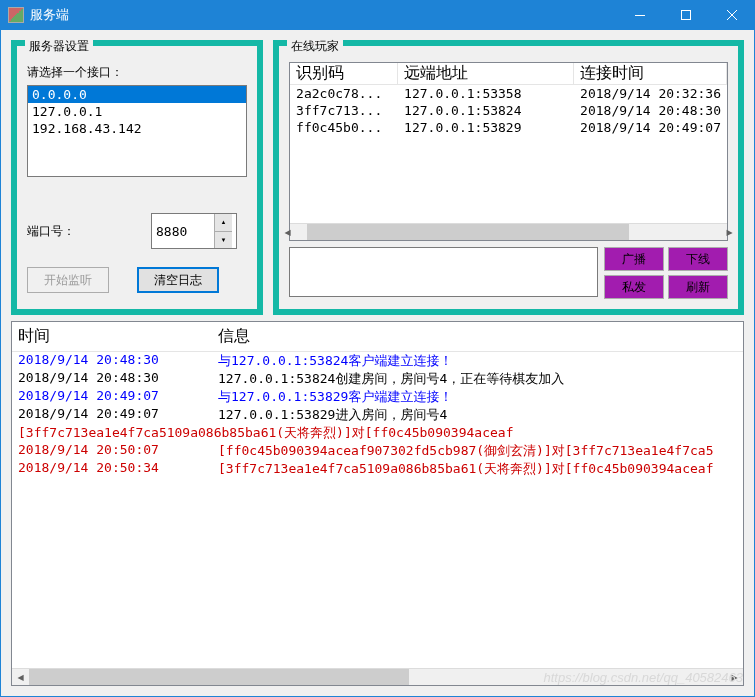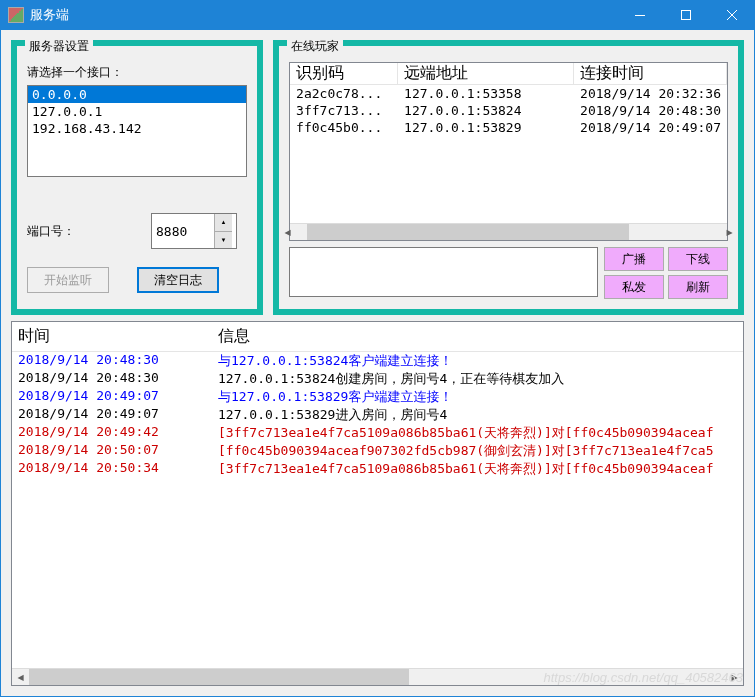--- a/index.html
+++ b/index.html
@@ -28,21 +28,21 @@
 
 .port-row { display: flex; align-items: center; margin-top: 36px; gap: 24px; }
 .port-label { width: 100px; }
 .spinner { display: flex; width: 86px; height: 36px; border: 1px solid #7a7a7a; background: #fff; }
 .spinner input { border: none; width: 62px; padding: 0 4px; font-family: Consolas, monospace; font-size: 13px; outline: none; }
 .spinner-btns { display: flex; flex-direction: column; width: 18px; border-left: 1px solid #acacac; }
 .spinner-btn { flex: 1; font-size: 6px; display: flex; align-items: center; justify-content: center; background: #e5e5e5; border-bottom: 1px solid #acacac; }
 .spinner-btn:last-child { border-bottom: none; }
 
 .btn-row { display: flex; gap: 28px; margin-top: 18px; }
-.btn { width: 82px; height: 26px; border: 1px solid #acacac; background: #f0abfc; font-size: 12px; font-family: inherit; cursor: pointer; }
+.btn { width: 82px; height: 26px; border: 1px solid #acacac; background: #a21caf; font-size: 12px; font-family: inherit; cursor: pointer; }
 .btn:disabled { color: #9a9a9a; background: #f0f0f0; }
 .btn.accent { border: 1px solid #0078d7; box-shadow: 0 0 0 1px #0078d7 inset; background: #e1e1e1; }
 
 .players-table { flex: 1; background: #fff; border: 1px solid #828790; display: flex; flex-direction: column; overflow: hidden; }
 .players-head { display: flex; border-bottom: 1px solid #e5e5e5; }
 .ph-cell { padding: 0 6px; font-size: 16px; border-right: 1px solid #e5e5e5; background: #fff; }
 .players-body { flex: 1; font-family: Consolas, monospace; font-size: 13px; overflow: auto; }
 .player-row { display: flex; }
 .pb-cell { padding: 1px 6px; white-space: nowrap; overflow: hidden; }
 .col-id { width: 108px; } .col-addr { width: 176px; } .col-time { flex: 1; }
@@ -182,21 +182,20 @@
         </div>
         <div class="log-row c-blue">
           <div class="lr-time">2018/9/14 20:49:07</div>
           <div class="lr-msg">与127.0.0.1:53829客户端建立连接！</div>
         </div>
         <div class="log-row c-black">
           <div class="lr-time">2018/9/14 20:49:07</div>
           <div class="lr-msg">127.0.0.1:53829进入房间，房间号4</div>
         </div>
         <div class="log-row c-red">
-          <div class="lr-time">2018/9/14 20:49:42</div>
           <div class="lr-msg">[3ff7c713ea1e4f7ca5109a086b85ba61(天将奔烈)]对[ff0c45b090394aceaf</div>
         </div>
         <div class="log-row c-red">
           <div class="lr-time">2018/9/14 20:50:07</div>
           <div class="lr-msg">[ff0c45b090394aceaf907302fd5cb987(御剑玄清)]对[3ff7c713ea1e4f7ca5</div>
         </div>
         <div class="log-row c-red">
           <div class="lr-time">2018/9/14 20:50:34</div>
           <div class="lr-msg">[3ff7c713ea1e4f7ca5109a086b85ba61(天将奔烈)]对[ff0c45b090394aceaf</div>
         </div>

